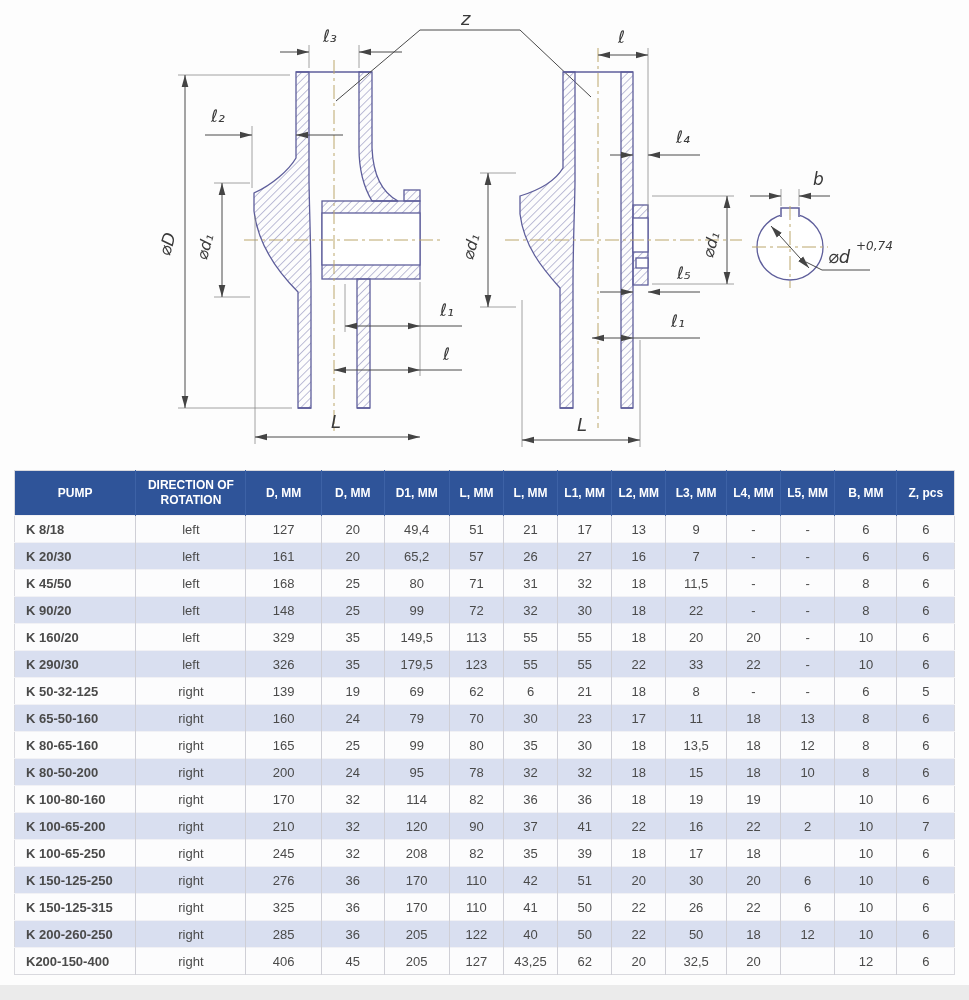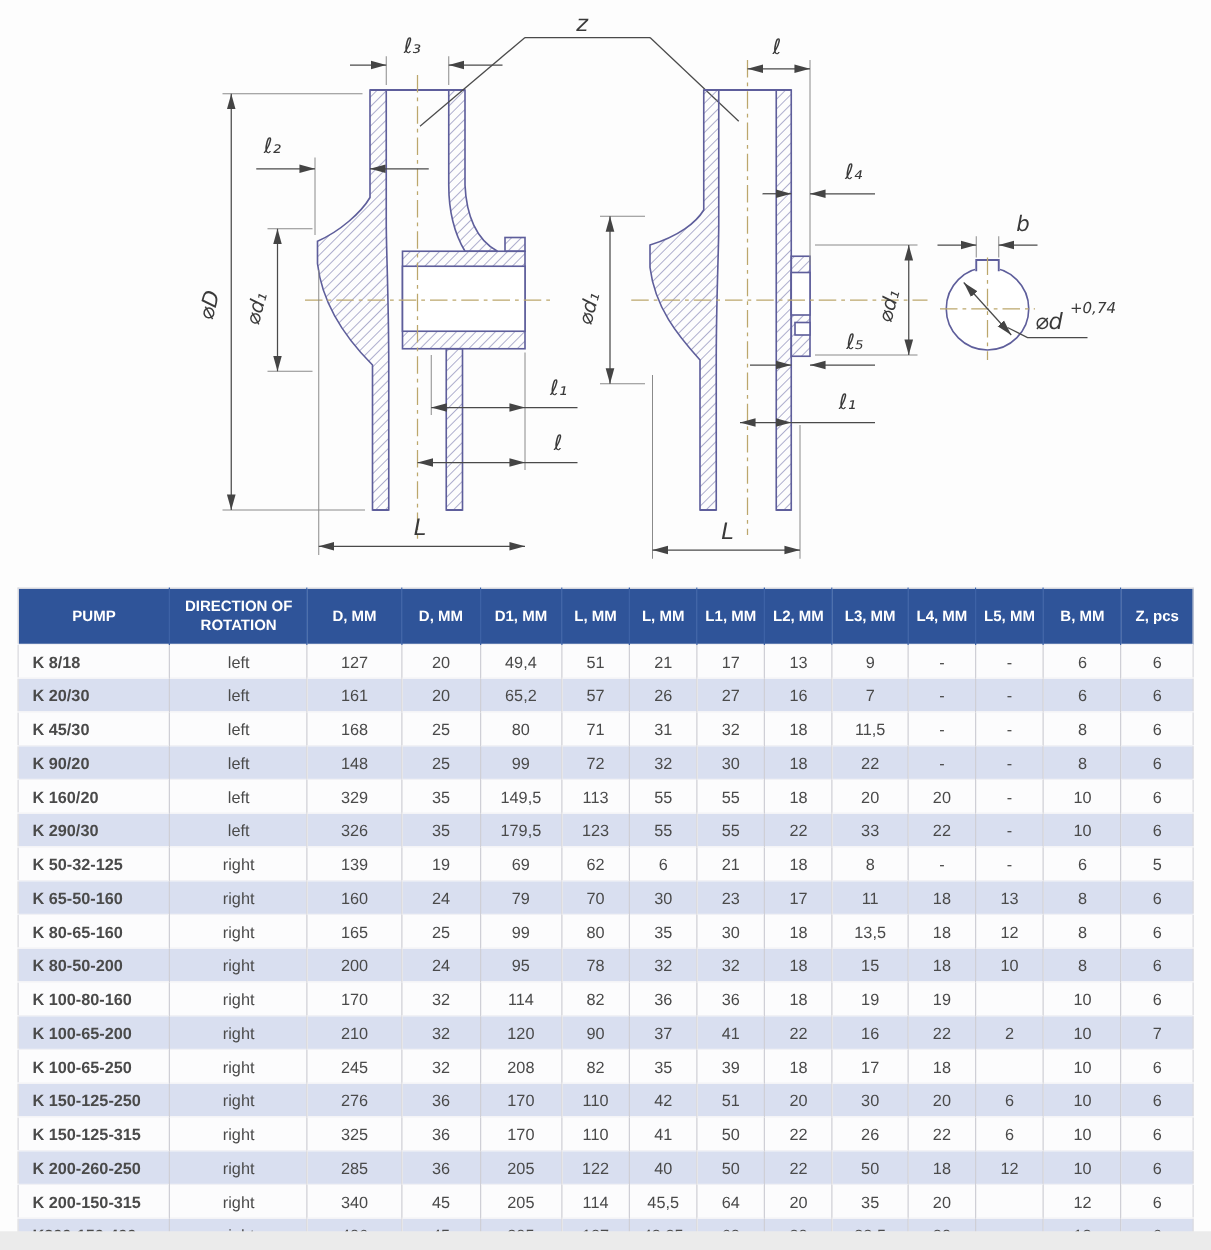--- a/index.html
+++ b/index.html
@@ -220,21 +220,21 @@
             <td>26</td>
             <td>27</td>
             <td>16</td>
             <td>7</td>
             <td>-</td>
             <td>-</td>
             <td>6</td>
             <td>6</td>
           </tr>
           <tr>
-            <td>K 45/30</td>
+            <td>K 45/50</td>
             <td>left</td>
             <td>168</td>
             <td>25</td>
             <td>80</td>
             <td>71</td>
             <td>31</td>
             <td>32</td>
             <td>18</td>
             <td>11,5</td>
             <td>-</td>
@@ -444,36 +444,20 @@
             <td>40</td>
             <td>50</td>
             <td>22</td>
             <td>50</td>
             <td>18</td>
             <td>12</td>
             <td>10</td>
             <td>6</td>
           </tr>
           <tr>
-            <td>K 200-150-315</td>
-            <td>right</td>
-            <td>340</td>
-            <td>45</td>
-            <td>205</td>
-            <td>114</td>
-            <td>45,5</td>
-            <td>64</td>
-            <td>20</td>
-            <td>35</td>
-            <td>20</td>
-            <td></td>
-            <td>12</td>
-            <td>6</td>
-          </tr>
-          <tr>
             <td>K200-150-400</td>
             <td>right</td>
             <td>406</td>
             <td>45</td>
             <td>205</td>
             <td>127</td>
             <td>43,25</td>
             <td>62</td>
             <td>20</td>
             <td>32,5</td>

